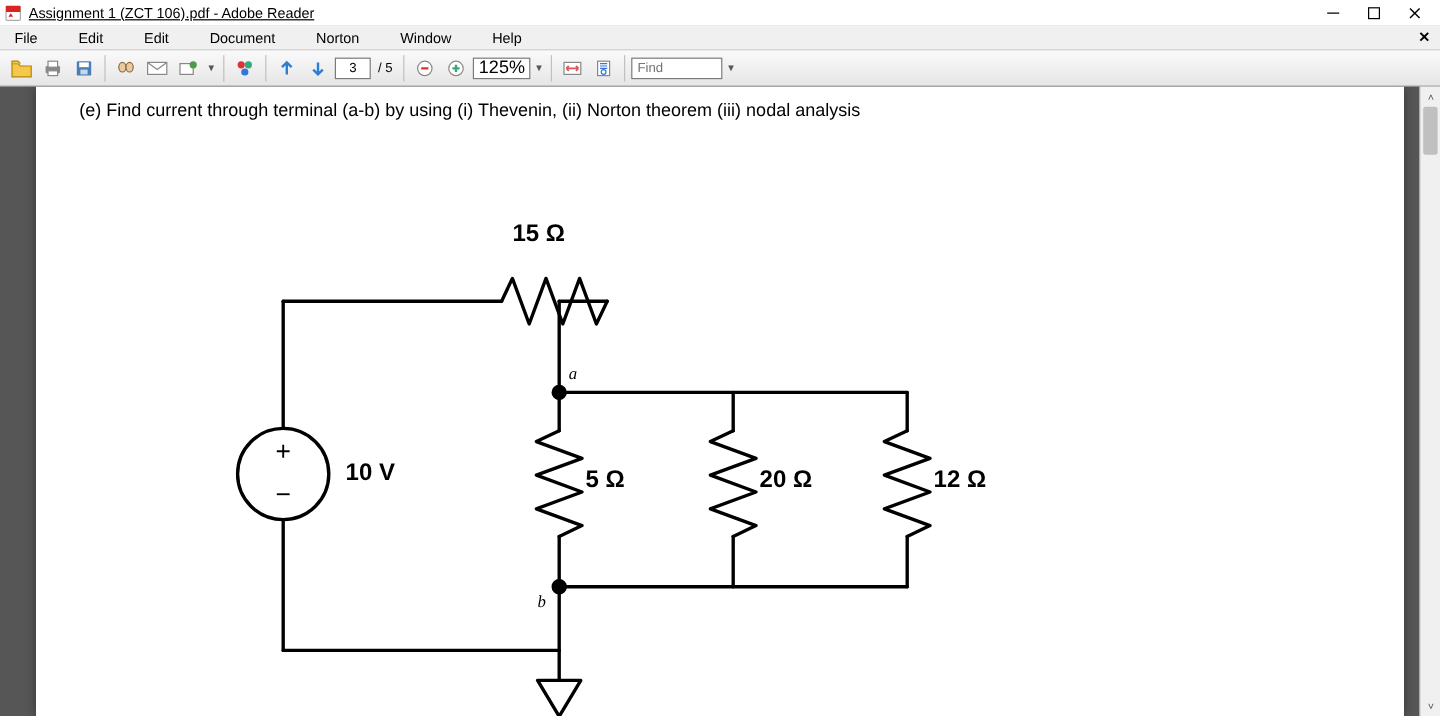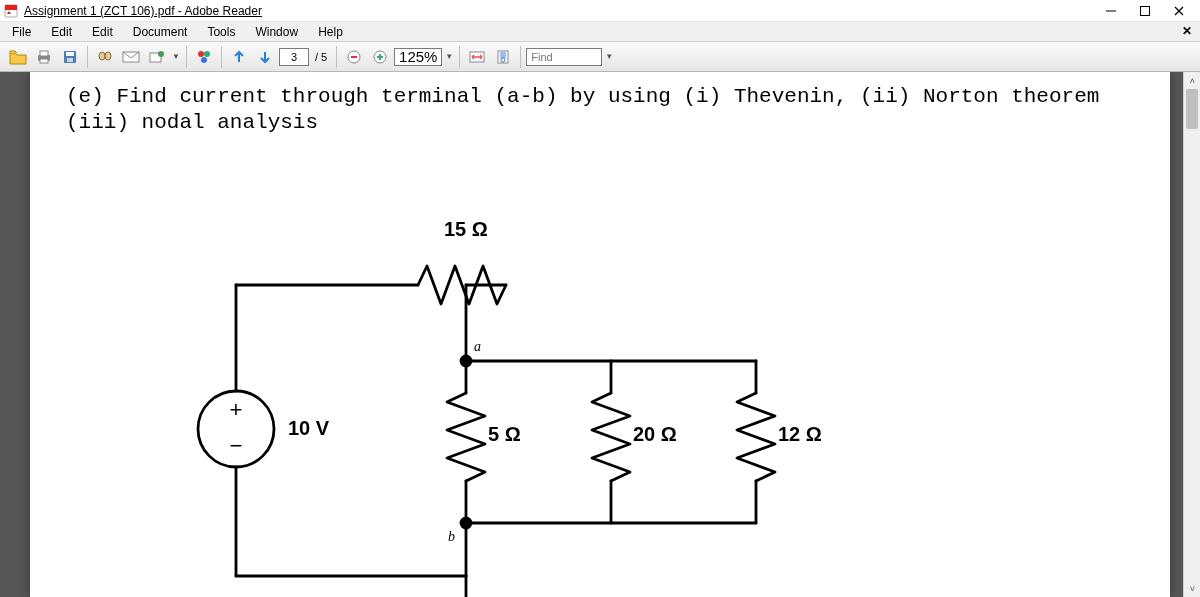--- a/index.html
+++ b/index.html
@@ -4,42 +4,42 @@
 <style>
   * { box-sizing: border-box; margin: 0; padding: 0; }
   body { font-family: "Segoe UI", Tahoma, sans-serif; font-size: 12px; background: #fff; width: 1200px; height: 597px; overflow: hidden; }
 
   .titlebar { height: 22px; background: #fff; display: flex; align-items: center; padding: 0 4px; border-bottom: 1px solid #e5e5e5; text-decoration: underline; }
   .titlebar .app-icon { width: 14px; height: 14px; margin-right: 6px; }
   .titlebar .title { flex: 1; font-size: 12px; color: #000; }
   .winbtns { display: flex; gap: 16px; padding-right: 8px; }
   .winbtn { width: 18px; height: 18px; display: flex; align-items: center; justify-content: center; color: #333; }
 
-  .menubar { height: 20px; background: #f0f0f0; display: flex; align-items: center; padding: 0 4px; gap: 4px; border-bottom: 1px solid #d0d0d0; position: relative; }
+  .menubar { height: 20px; background: #f0f0f0; display: flex; align-items: center; padding: 0 4px; gap: 18px; border-bottom: 1px solid #d0d0d0; position: relative; }
   .menu-item { padding: 2px 8px; font-size: 12px; color: #000; }
   .menubar-close { position: absolute; right: 8px; top: 2px; font-size: 12px; font-weight: bold; cursor: pointer; }
 
   .toolbar { height: 30px; background: linear-gradient(#fafafa, #e6e6e6); border-bottom: 1px solid #b8b8b8; display: flex; align-items: center; padding: 0 6px; gap: 2px; }
   .tbtn { width: 24px; height: 24px; display: flex; align-items: center; justify-content: center; border-radius: 2px; }
   .tsep { width: 1px; height: 22px; background: #c0c0c0; margin: 0 3px; }
   .tdrop { width: 10px; display: flex; align-items: center; justify-content: center; color: #555; font-size: 8px; }
   .page-input { width: 30px; height: 18px; border: 1px solid #7a7a7a; text-align: center; font-size: 11px; background: #fff; }
   .page-total { font-size: 11px; color: #000; padding: 0 4px; }
   .zoom-input { width: 48px; height: 18px; border: 1px solid #7a7a7a; text-align: center; font-size: 15px; background: #fff; }
   .find-input { width: 76px; height: 18px; border: 1px solid #7a7a7a; font-size: 11px; padding: 0 4px; background: #fff; }
 
   .viewport { position: absolute; top: 72px; left: 0; right: 0; bottom: 0; background: #565656; display: flex; justify-content: center; overflow: hidden; }
   .scrollbar { position: absolute; right: 0; top: 0; bottom: 0; width: 17px; background: #f0f0f0; border-left: 1px solid #d0d0d0; }
   .scroll-arrow { width: 17px; height: 17px; display: flex; align-items: center; justify-content: center; background: #f0f0f0; font-size: 9px; color: #555; }
   .scroll-track { position: absolute; top: 17px; bottom: 17px; left: 0; right: 0; background: #f0f0f0; }
   .scroll-thumb { position: absolute; left: 2px; right: 2px; top: 0; height: 40px; background: #c0c0c0; border-radius: 2px; }
   .scroll-arrow.bottom { position: absolute; bottom: 0; }
 
   .page { width: 1140px; background: #fff; box-shadow: 0 0 8px rgba(0,0,0,0.4); padding: 12px 36px; position: relative; }
-  .problem-text { font-family: Liberation Mono, monospace; font-size: 21px; color: #000; line-height: 1.25; }
+  .problem-text { font-family: Liberation Sans, sans-serif; font-size: 15px; color: #000; line-height: 1.25; }
 
   .circuit-wrap { position: relative; width: 1000px; height: 460px; margin-top: 16px; }
   .circuit-svg { position: absolute; left: 0; top: 0; }
 
   .rlabel { position: absolute; font-family: Arial, sans-serif; font-size: 20px; font-weight: bold; color: #000; }
   .nodelabel { position: absolute; font-family: "Times New Roman", serif; font-size: 14px; font-style: italic; color: #000; }
 </style>
 </head>
 <body>
 
@@ -70,21 +70,21 @@
         </svg>
       </div>
   </div>
 </div>
 
 <div class="menubar">
   <div class="menu-item">File</div>
   <div class="menu-item">Edit</div>
   <div class="menu-item">Edit</div>
   <div class="menu-item">Document</div>
-  <div class="menu-item">Tools</div>
+  <div class="menu-item">Norton</div>
   <div class="menu-item">Window</div>
   <div class="menu-item">Help</div>
   <div class="menubar-close">✕</div>
 </div>
 
 <div class="toolbar">
   <div class="tbtn">
       <svg width="18" height="16">
         <path d="M1 4 L6 4 L8 6 L17 6 L17 15 L1 15 Z" fill="#f5c84c" stroke="#b38600"></path>
         <path d="M1 4 L1 2 L6 2 L8 4" fill="#f5c84c" stroke="#b38600"></path>
@@ -394,21 +394,21 @@
           <path d="M382 448 L418 448 L400 478 Z"></path>
 
         </g>
 
         <g font-family="Arial" font-size="22" fill="#000">
           <text x="170" y="264" text-anchor="middle">+</text>
           <text x="170" y="300" text-anchor="middle">−</text>
         </g>
       </svg>
 
-      <div class="rlabel" style="left:378px; top:65px;text-align:right;">15 Ω</div>
+      <div class="rlabel" style="left:361px; top:65px;text-align:right;">15 Ω</div>
       <div class="rlabel" style="left:222px; top:264px;text-align:right;">10 V</div>
       <div class="rlabel" style="left:422px; top:270px;">5 Ω</div>
       <div class="rlabel" style="left:567px; top:270px;">20 Ω</div>
       <div class="rlabel" style="left:712px; top:270px;">12 Ω</div>
       <div class="nodelabel" style="left:408px; top:186px;">a</div>
       <div class="nodelabel" style="left:382px; top:376px;">b</div>
     </div>
   </div>
 
   <div class="scrollbar">

